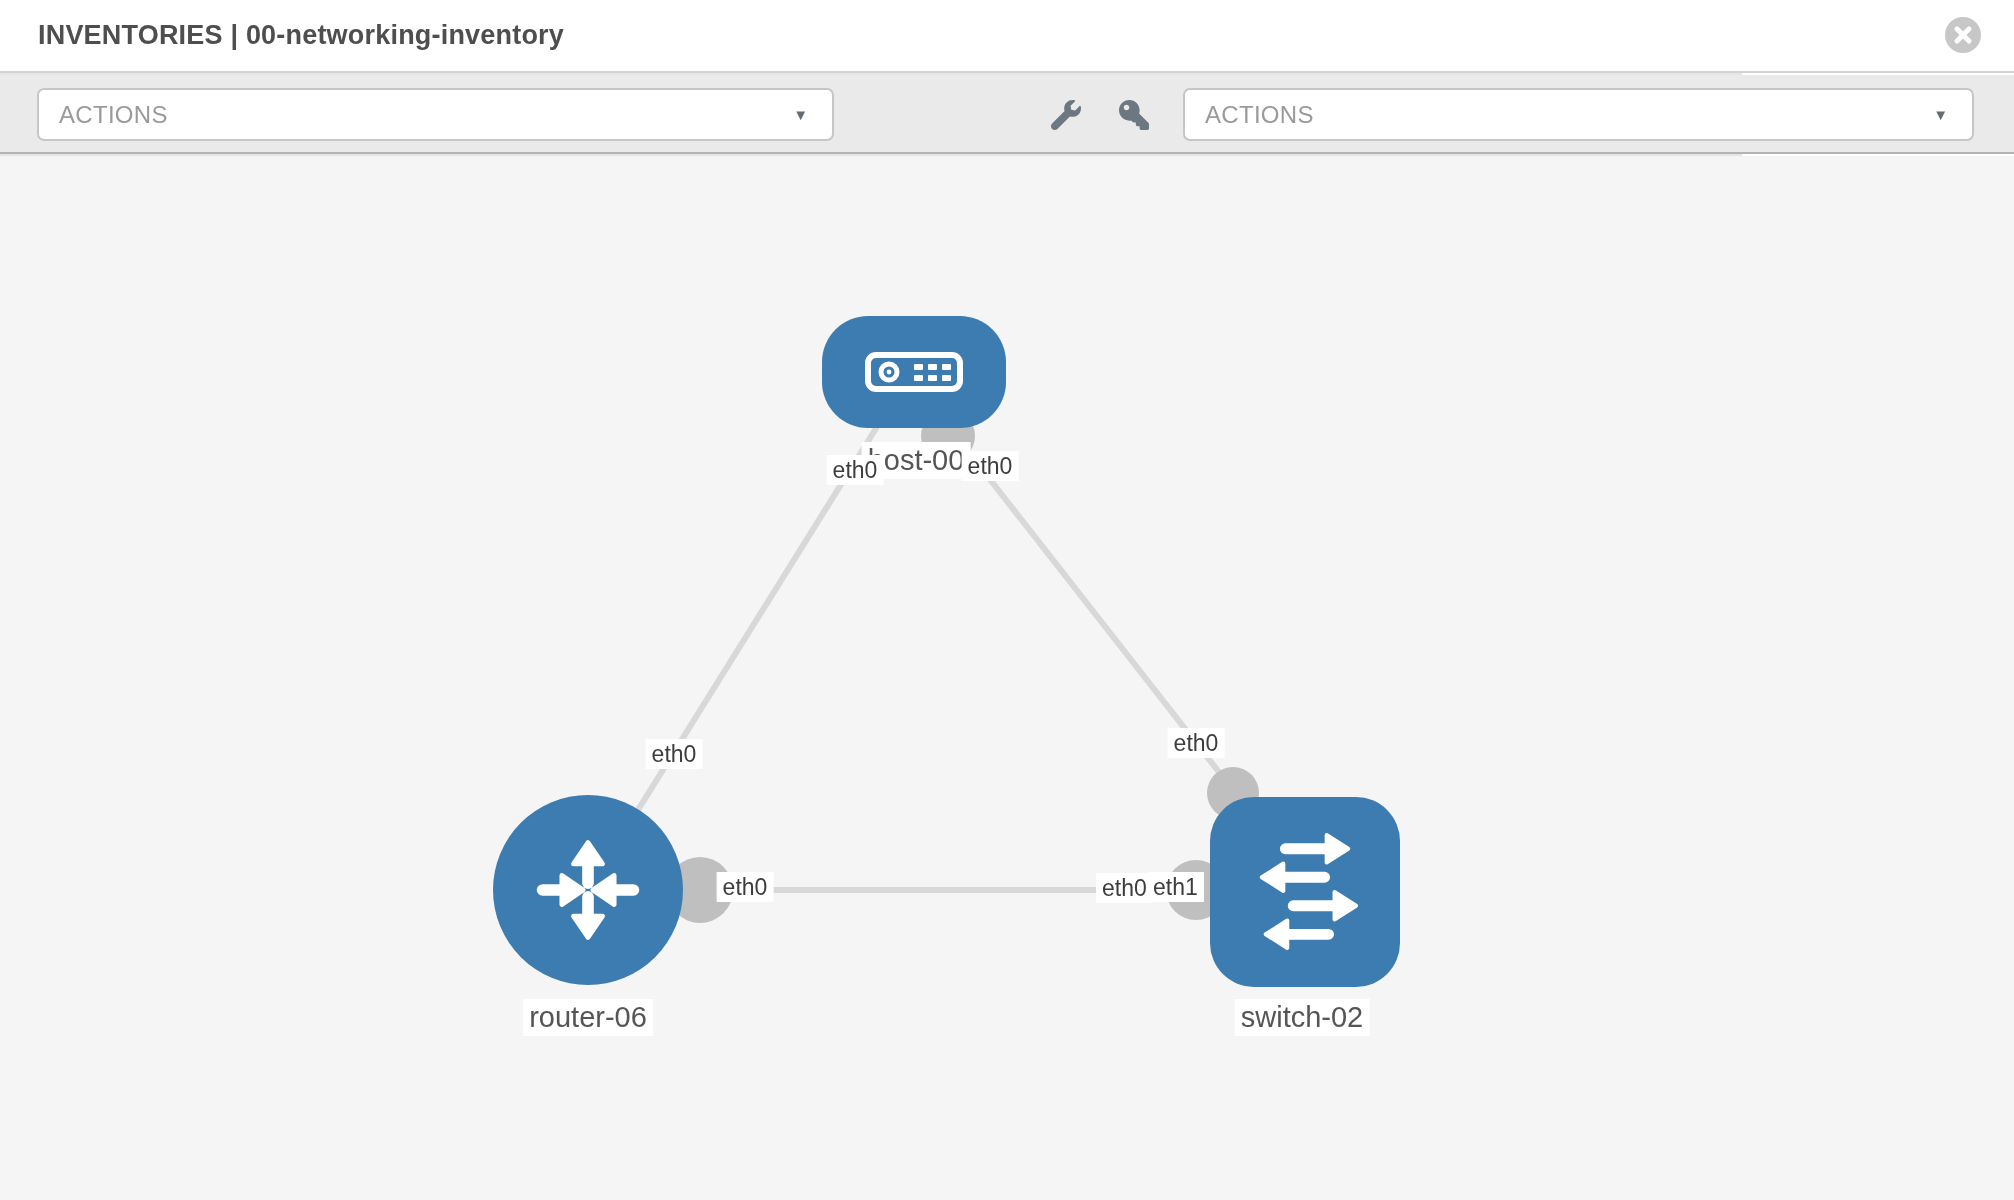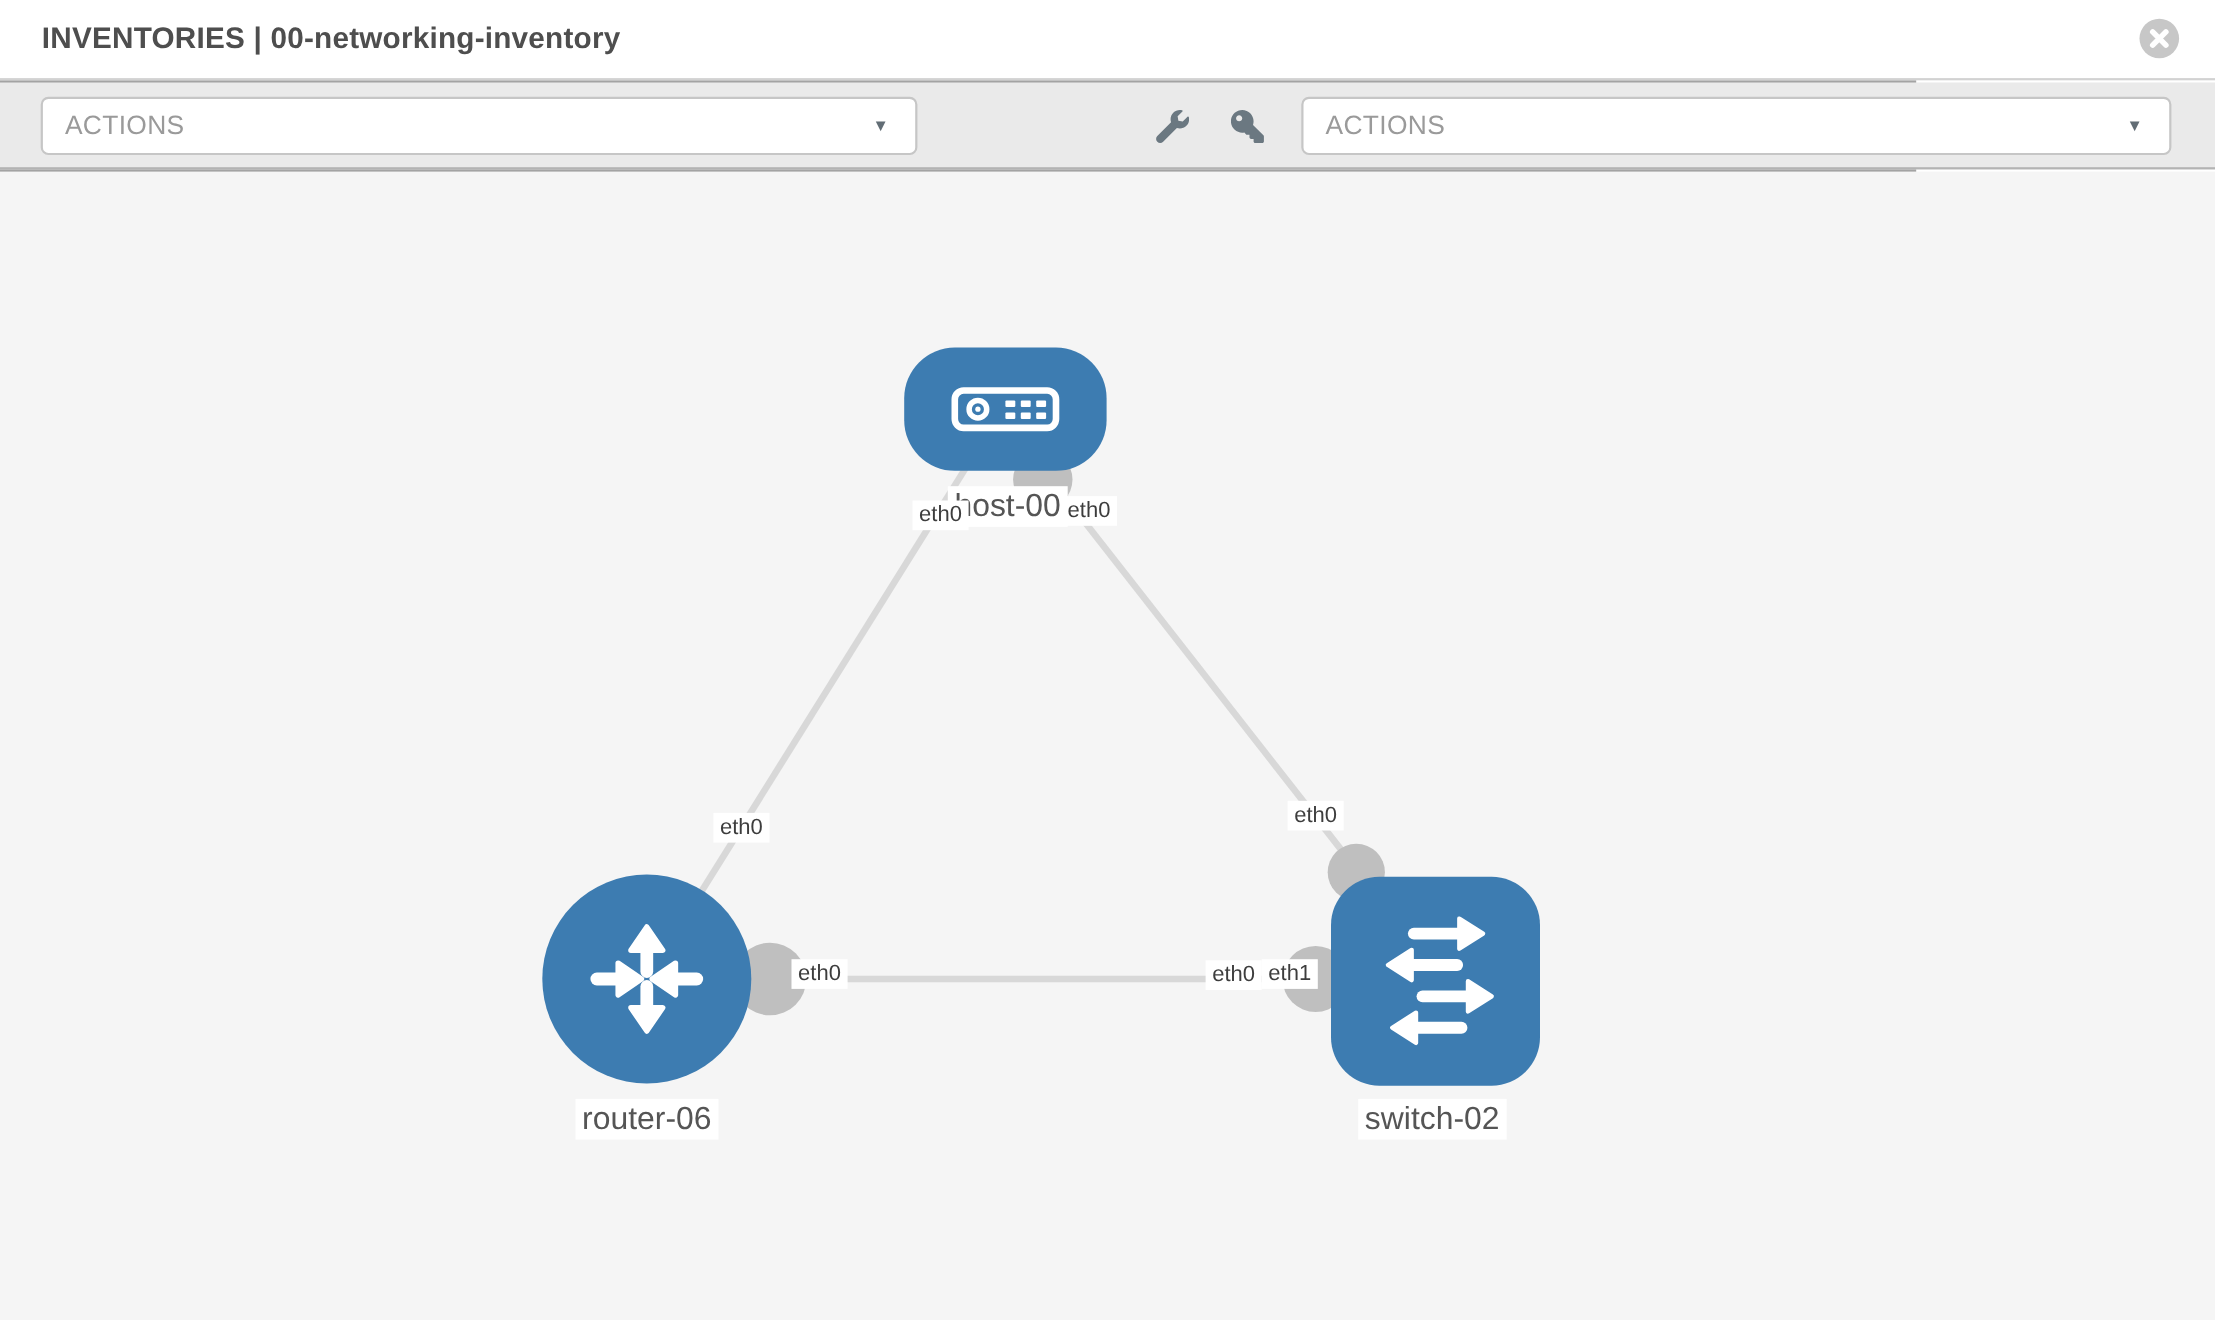--- a/index.html
+++ b/index.html
@@ -1,18 +1,18 @@
 <!DOCTYPE html>
 <html><head>
 <meta charset="utf-8">
 <style>
   * { margin:0; padding:0; box-sizing:border-box; }
   html,body { width:2014px; height:1200px; overflow:hidden; }
   body { font-family:"Liberation Sans", sans-serif; background:#ffffff; }
-  #app { position:relative; width:1742px; height:1200px; background:#a3a3a3; }
+  #app { position:relative; width:1742px; height:1200px; background:#e5e5e5; }
 
   
   .header { position:absolute; left:0; top:0; width:2014px; height:73px;
             background:#ffffff; border-bottom:2px solid #d2d2d2; }
   .header-title { position:absolute; left:38px; top:0; height:71px; line-height:71px;
                   font-size:27px; font-weight:700; color:#4e4e4e; letter-spacing:.2px; }
   .close-btn { position:absolute; left:1945px; top:17px; width:36px; height:36px;
                border-radius:50%; background:#c7c7c7; cursor:pointer;
                display:flex; align-items:center; justify-content:center; }
 
@@ -39,21 +39,21 @@
 
   .node { position:absolute; background:#3d7cb1; display:flex;
           align-items:center; justify-content:center; cursor:pointer; }
   .node-host   { left:822px; top:160px; width:184px; height:112px; border-radius:46px; }
   .node-router { left:493px; top:639px; width:190px; height:190px; border-radius:50%; }
   .node-switch { left:1210px; top:641px; width:190px; height:190px; border-radius:44px; }
 
   .lbl { position:absolute; background:#ffffff; color:#4a4a4a; white-space:nowrap;
          padding:2px 6px; line-height:1.15; transform:translateX(-50%); }
   .lbl-node { font-size:29px; color:#555555; }
-  .lbl-if   { font-size:20px; color:#3d3d3d; }
+  .lbl-if   { font-size:23px; color:#3d3d3d; }
   .lbl-left { transform:none; } 
 
   
   .zoom-panel { position:absolute; left:1620px; top:926px; width:387px; height:118px;
                 background:#ffffff; border:2px solid #c9c9c9; border-bottom:none; }
   .zoom-level { position:absolute; left:0; top:10px; width:100%; text-align:center;
                 font-size:24px; color:#2f2f2f; }
   .zoom-minus { position:absolute; left:22px; top:32px; width:36px; text-align:center;
                 font-size:42px; font-weight:700; color:#8b8b8b; cursor:pointer; line-height:1; }
   .zoom-plus  { position:absolute; left:344px; top:34px; width:36px; text-align:center;

